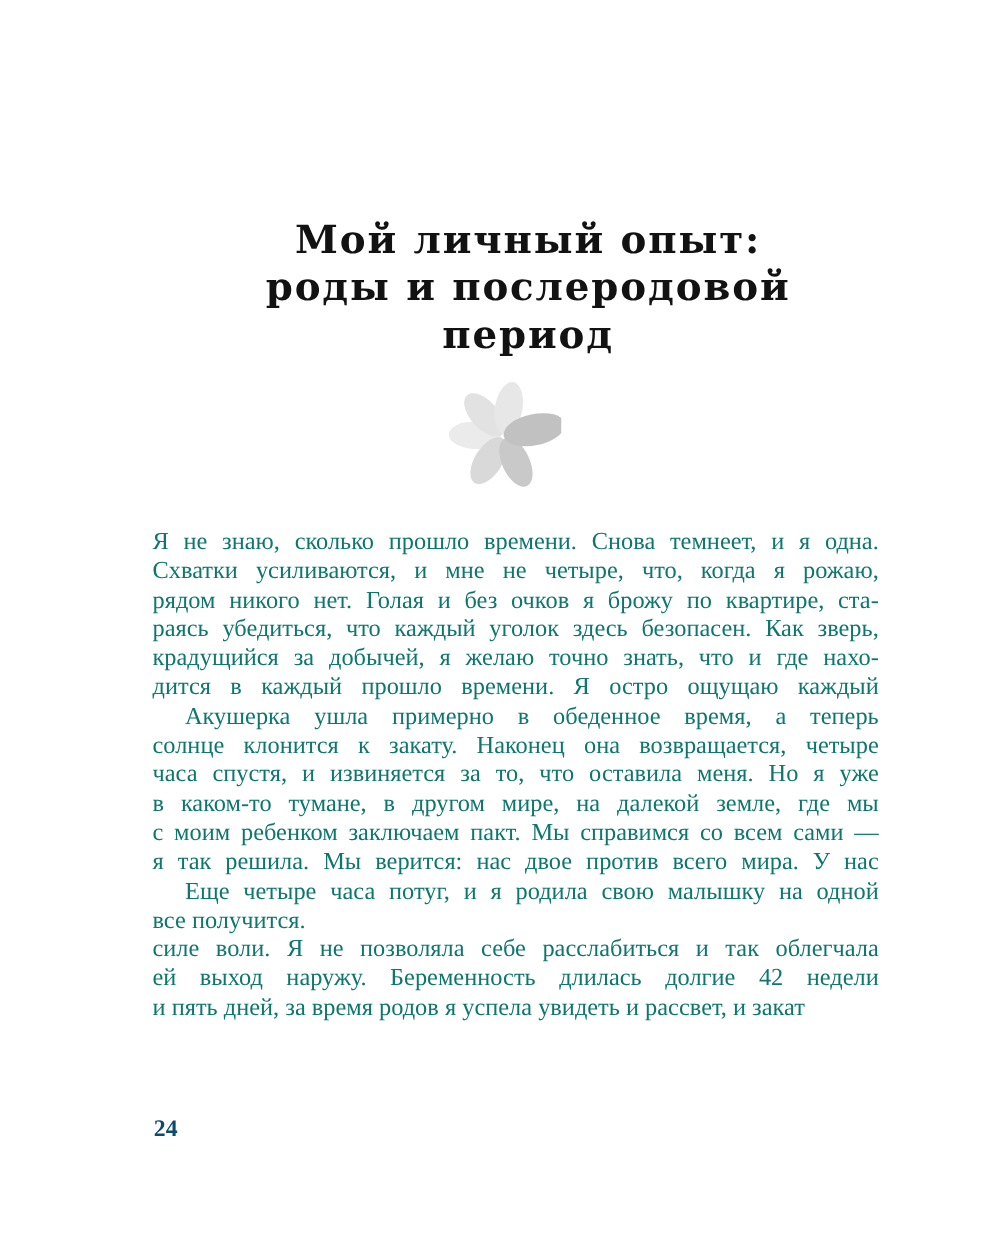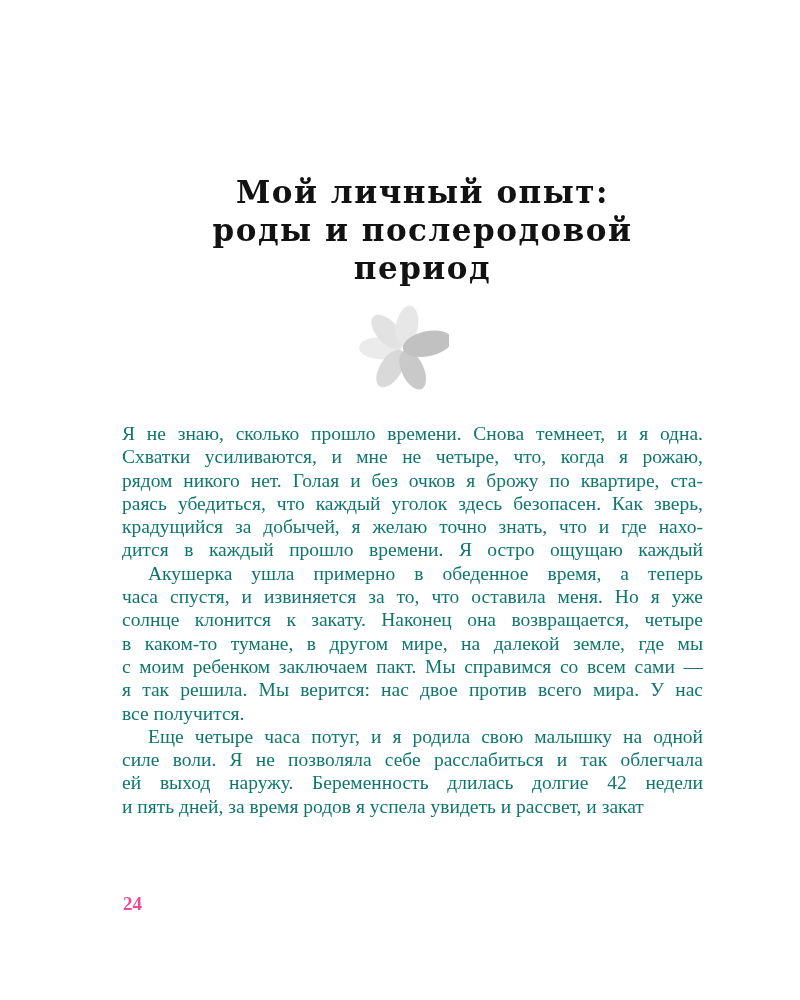--- a/index.html
+++ b/index.html
@@ -57,21 +57,21 @@
   .line.indent {
     text-indent: 26px;
   }
   .page-number {
     position: absolute;
     left: 123px;
     top: 893px;
     font-family: "Liberation Serif", serif;
     font-weight: bold;
     font-size: 19px;
-    color: #ec4899;
+    color: #0c4a6e;
   }
 </style>
 </head>
 <body>
 
 <div class="page">
 
   <h1 class="title">
     <div class="title-line">Мой личный опыт:</div>
     <div class="title-line">роды и послеродовой</div>
@@ -92,27 +92,27 @@
   </div>
 
   <div class="body-text">
       <div class="line">Я не знаю, сколько прошло времени. Снова темнеет, и я одна.</div>
       <div class="line">Схватки усиливаются, и мне не четыре, что, когда я рожаю,</div>
       <div class="line">рядом никого нет. Голая и без очков я брожу по квартире, ста-</div>
       <div class="line">раясь убедиться, что каждый уголок здесь безопасен. Как зверь,</div>
       <div class="line">крадущийся за добычей, я желаю точно знать, что и где нахо-</div>
       <div class="line">дится в каждый прошло времени. Я остро ощущаю каждый</div>
       <div class="line indent">Акушерка ушла примерно в обеденное время, а теперь</div>
+      <div class="line">солнце клонится к закату. Наконец она возвращается, четыре</div>
       <div class="line">часа спустя, и извиняется за то, что оставила меня. Но я уже</div>
-      <div class="line">солнце клонится к закату. Наконец она возвращается, четыре</div>
       <div class="line">в каком-то тумане, в другом мире, на далекой земле, где мы</div>
       <div class="line">с моим ребенком заключаем пакт. Мы справимся со всем сами —</div>
       <div class="line">я так решила. Мы верится: нас двое против всего мира. У нас</div>
+      <div class="line indent">Еще четыре часа потуг, и я родила свою малышку на одной</div>
       <div class="line last">все получится.</div>
-      <div class="line indent">Еще четыре часа потуг, и я родила свою малышку на одной</div>
       <div class="line">силе воли. Я не позволяла себе расслабиться и так облегчала</div>
       <div class="line">ей выход наружу. Беременность длилась долгие 42 недели</div>
       <div class="line last">и пять дней, за время родов я успела увидеть и рассвет, и закат</div>
     </div>
 
   <div class="page-number">24</div>
 
 </div>
 
 </body></html>

